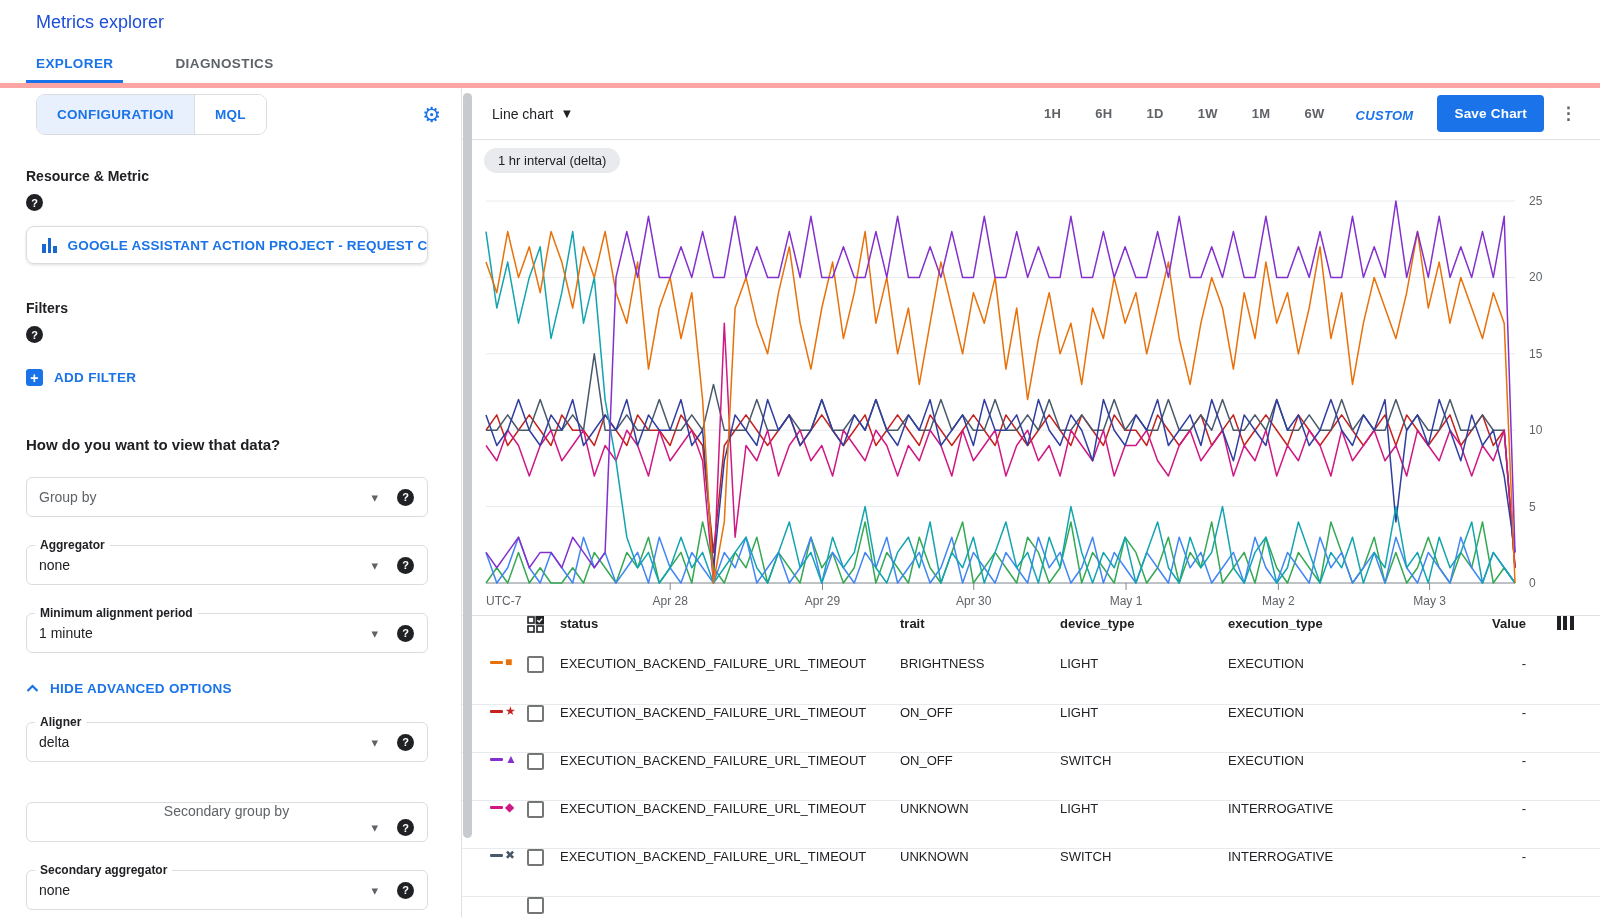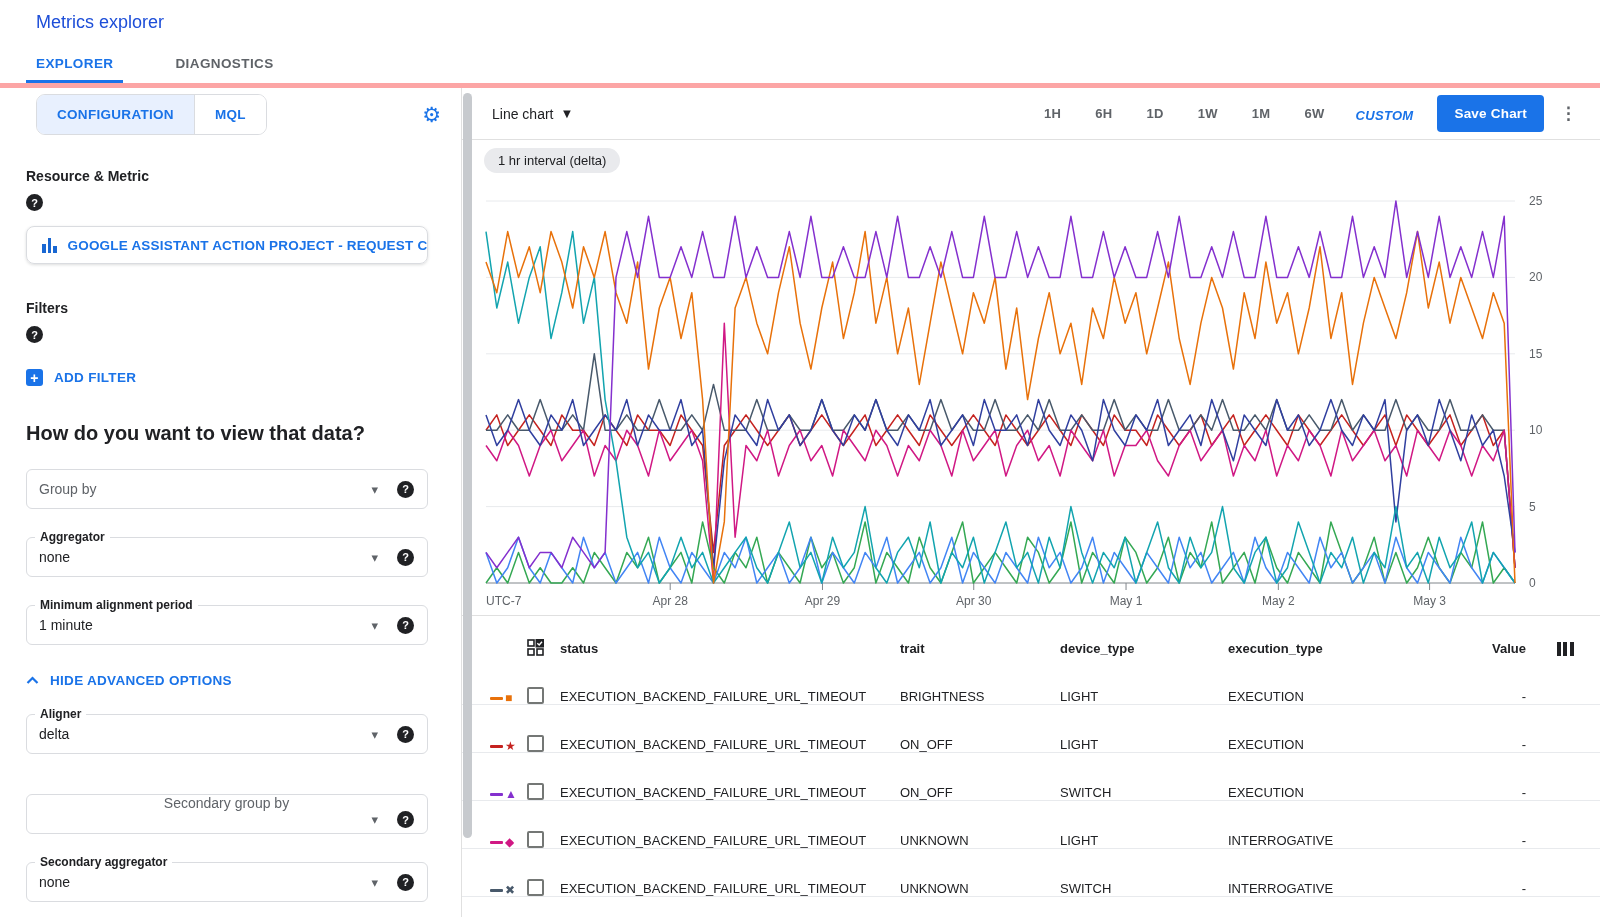--- a/index.html
+++ b/index.html
@@ -40,21 +40,21 @@
     font-size:13.5px; letter-spacing:.2px; white-space:nowrap; overflow:hidden;
     cursor:pointer; width:402px; }
   .bars-icon { display:flex; align-items:flex-end; gap:2px; height:15px; flex:none; }
   .bars-icon i { width:3.5px; background:#1967D2; display:block; }
   .filters-row { margin-top:36px; }
   .add-filter { margin-top:26px; display:flex; align-items:center; gap:11px;
     color:#1A73E8; font-size:13.5px; font-weight:bold; letter-spacing:.3px; cursor:pointer; }
   .plus-sq { width:17px; height:17px; border-radius:3px; background:#1A73E8; color:#fff;
     display:inline-flex; align-items:center; justify-content:center; font-size:14px;
     font-weight:bold; line-height:1; flex:none; }
-  .view-heading { font-size:20px; font-weight:bold; margin:36px 0 24px; }
+  .view-heading { font-size:15px; font-weight:bold; margin:50px 0 24px; }
 
   .field { position:relative; border:1px solid #dadce0; border-radius:6px; height:40px;
     display:flex; align-items:center; padding:0 13px 0 12px; margin-bottom:28px;
     width:402px; cursor:pointer; }
   .field-label { position:absolute; top:-8px; left:8px; background:#fff; padding:0 5px;
     font-size:12px; font-weight:bold; color:#202124; }
   .field-value { font-size:14px; color:#202124; }
   .field-value.placeholder { color:#5f6368; }
   .field-right { margin-left:auto; display:flex; align-items:center; gap:19px; }
   .caret { color:#5f6368; font-size:13px; }
@@ -80,21 +80,21 @@
     letter-spacing:0; cursor:pointer; line-height:.55; text-align:center; width:16px; }
 
   .chart-block { padding:8px 0 0 14px; }
   .interval-chip { display:inline-flex; height:25px; align-items:center;
     background:#E9EAED; border-radius:13px; padding:0 14px; font-size:13px;
     color:#202124; margin-left:8px; }
   .chart-svg { display:block; margin-top:2px; }
 
   
   .table-block { border-top:1px solid #e0e0e0; font-size:13px; }
-  .t-row, .t-header { display:flex; align-items:flex-end; padding-left:28px; }
+  .t-row, .t-header { display:flex; align-items:flex-start; padding-left:28px; }
   .t-header { height:40px; font-weight:bold; }
   .t-row { height:48px; border-top:1px solid #e8eaed; }
   .t-row:first-of-type { border-top:none; }
   .col-marker { width:37px; flex:none; display:flex; align-items:center; }
   .col-check  { width:33px; flex:none; display:flex; align-items:center; }
   .col-status { width:340px; flex:none; }
   .col-trait  { width:160px; flex:none; }
   .col-device { width:168px; flex:none; }
   .col-exec   { width:200px; flex:none; }
   .col-value  { flex:1; text-align:right; padding-right:4px; }

